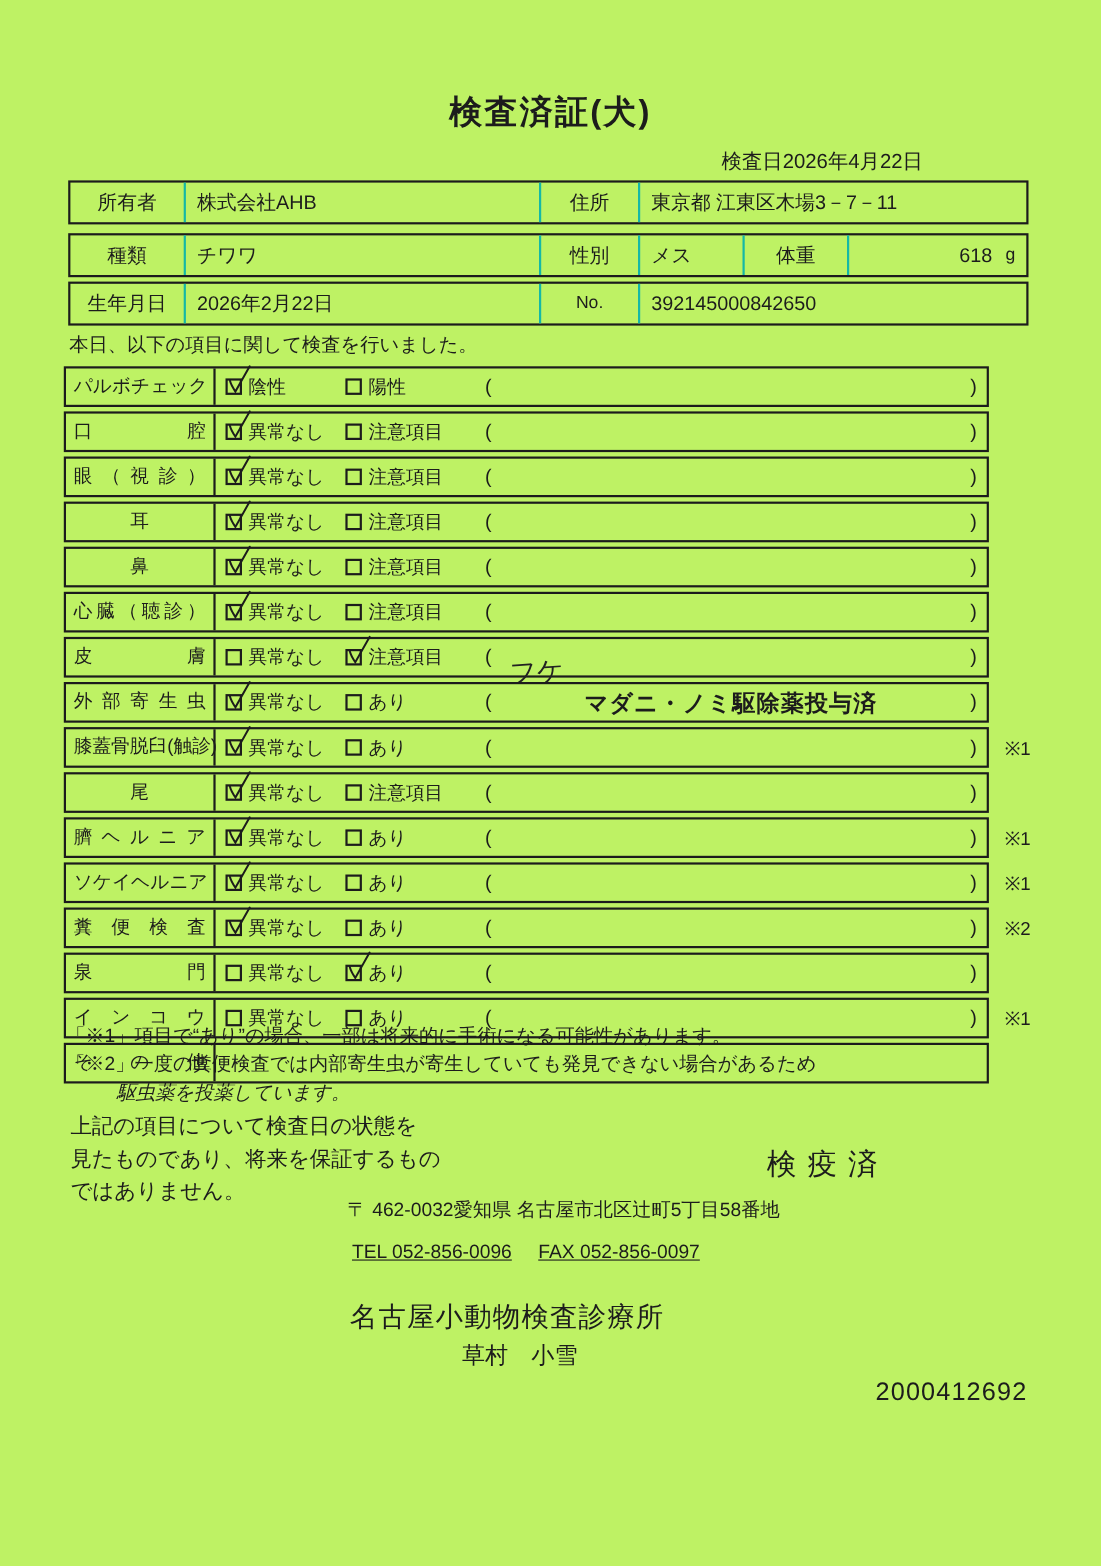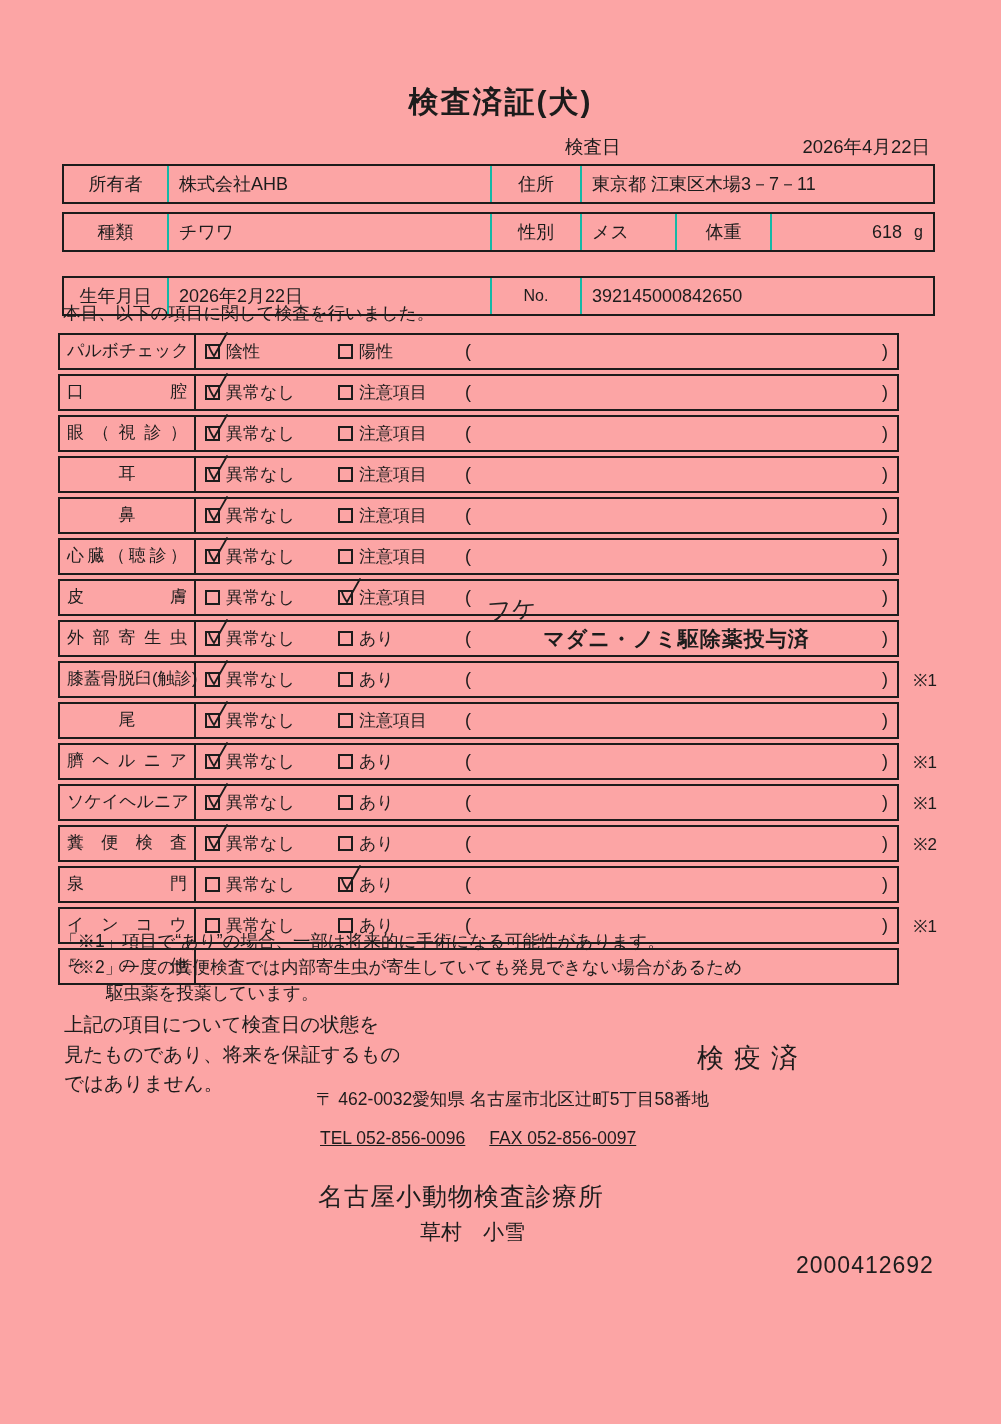--- a/index.html
+++ b/index.html
@@ -1,55 +1,55 @@
 <!DOCTYPE html>
 <html><head>
 <meta charset="utf-8">
 <style>
   html,body{margin:0;padding:0;}
   body{background:#e8e6e4;font-family:"Liberation Sans",sans-serif;}
-  .page{position:relative;width:1001px;height:1424px;background:#fca5a5;color:#1c1c1c;overflow:hidden;margin:0 auto;}
+  .page{position:relative;width:1001px;height:1424px;background:#bef264;color:#1c1c1c;overflow:hidden;margin:0 auto;}
   .abs{position:absolute;}
   
   .title{left:0;right:0;top:82px;text-align:center;font-size:30px;font-weight:600;letter-spacing:2px;}
-  .examdate{top:134px;left:565px;width:365px;display:flex;justify-content:space-between;font-size:18.5px;}
+  .examdate{top:134px;left:565px;width:365px;display:flex;justify-content:center;font-size:18.5px;}
   
   .grid{display:grid;border:2px solid #1c1c1c;box-sizing:border-box;background:transparent;}
   .cell{display:flex;align-items:center;font-size:18px;box-sizing:border-box;border-left:2px solid #14b8a6;padding:0 10px;white-space:nowrap;}
   .cell:first-child{border-left:none;}
   .cell.ctr{justify-content:center;}
   .cell.rt{justify-content:flex-end;padding-right:14px;}
   .owner{top:164px;left:62px;width:873px;height:40px;grid-template-columns:103px 323px 90px 357px;}
   .info1{top:212px;left:62px;width:873px;height:40px;grid-template-columns:103px 323px 90px 95px 95px 167px;text-align:center;}
-  .info2{top:256px;left:62px;width:873px;height:40px;grid-template-columns:103px 323px 90px 357px;margin-top:20px;}
+  .info2{top:256px;left:62px;width:873px;height:40px;grid-template-columns:103px 323px 90px 357px;}
   .no-lb{font-size:16px;}
   .unit{margin-left:12px;font-size:16px;}
   .intro{top:301px;left:63px;font-size:17.5px;}
   
   .checklist{top:333px;left:58px;width:841px;}
   .crow{height:33px;margin-bottom:4px;border:2px solid #1c1c1c;display:flex;align-items:stretch;position:relative;box-sizing:content-box;}
   .rlb{width:136px;border-right:2px solid #1c1c1c;padding:0 7px;line-height:32px;font-size:17px;box-sizing:border-box;flex:none;white-space:nowrap;}
   .al-j{text-align:justify;text-align-last:justify;}
   .al-c{text-align:center;text-align-last:center;}
   .ropts{flex:1;display:flex;align-items:center;padding-left:9px;min-width:0;}
   .opt{display:flex;align-items:center;gap:6px;flex:none;}
-  .o1{width:133px;}
+  .o1{width:109px;}
   .o2{width:127px;}
   .cb{width:11px;height:11px;border:2px solid #1c1c1c;position:relative;flex:none;}
   .tick{position:absolute;left:-3px;top:-16px;width:25px;height:30px;overflow:visible;}
   .olb{font-size:17px;white-space:nowrap;}
   .cmt{flex:1;display:flex;align-items:center;padding-right:9px;min-width:0;}
   .pr{font-size:18px;flex:none;}
   .ctx{flex:1;min-width:0;padding-left:10px;white-space:nowrap;}
   .ctx.hand{font-size:24px;transform:rotate(-4deg);padding-left:16px;color:#222;}
   .ctx.bold{font-weight:bold;font-size:21px;text-align:center;letter-spacing:1px;padding-left:0;}
   .rmk{position:absolute;right:-40px;top:5px;font-size:17px;white-space:nowrap;}
   
   .notes{top:928px;left:60px;font-size:17.5px;line-height:26px;}
-  .notes .indent{padding-left:46px;}
+  .notes .indent{padding-left:46px;font-style:italic;}
   .disclaimer{top:1010px;left:64px;font-size:19.5px;line-height:29.5px;}
   .stamp{top:1040px;left:697px;font-size:27px;letter-spacing:10px;white-space:nowrap;}
   .addr{top:1087px;left:316px;display:flex;font-size:17.5px;white-space:nowrap;}
   .telfax{top:1128px;left:320px;display:flex;gap:24px;font-size:17.5px;white-space:nowrap;text-decoration:underline;}
   .clinic-name{top:1180px;left:318px;font-size:25px;letter-spacing:1px;white-space:nowrap;}
   .examiner{top:1218px;left:420px;font-size:21px;white-space:nowrap;}
   .serial{top:1252px;left:752px;font-size:23px;letter-spacing:1px;margin-left:44px;}
 </style>
 </head>
 <body>

